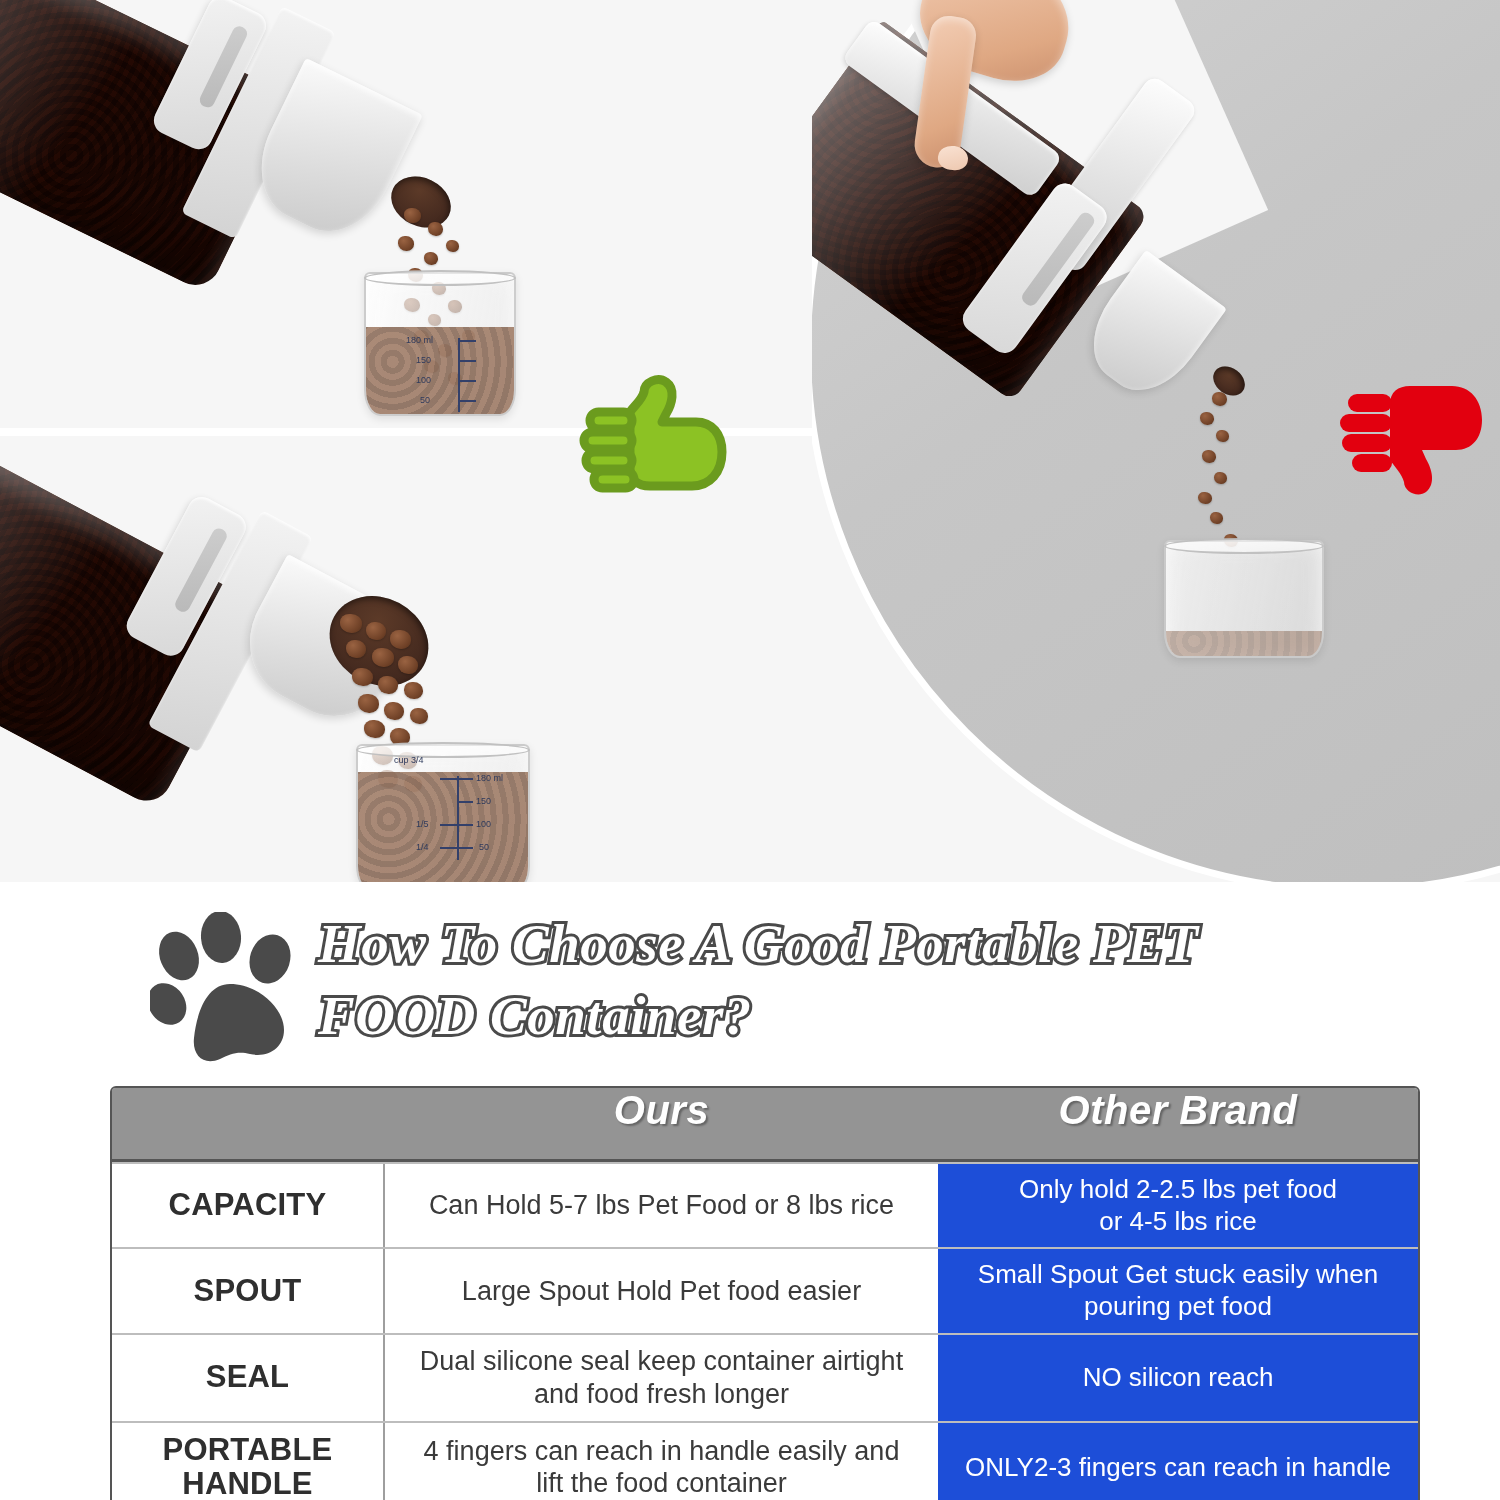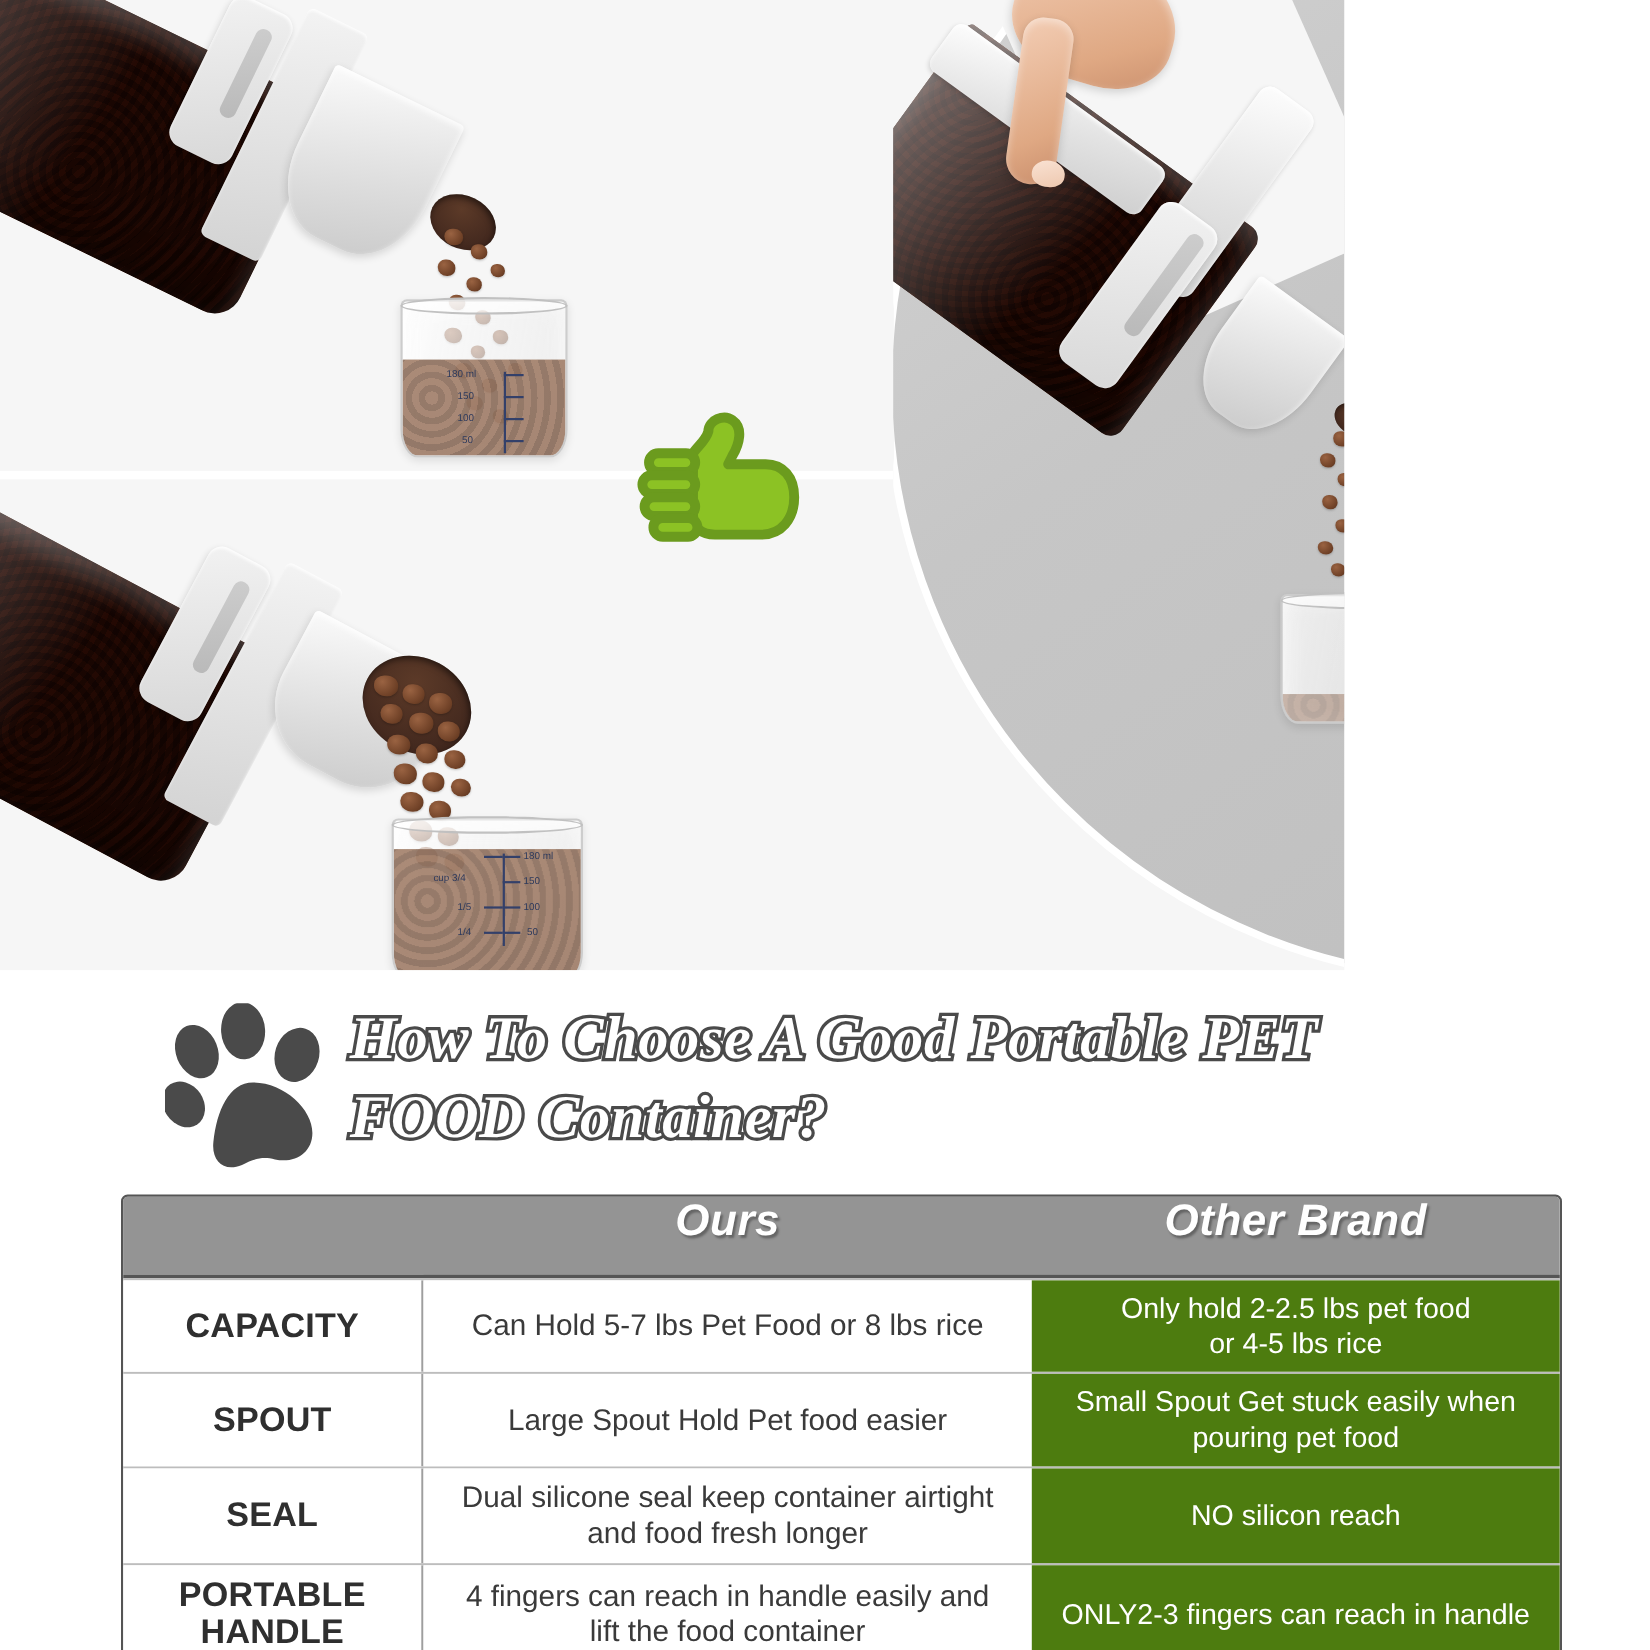--- a/index.html
+++ b/index.html
@@ -6,21 +6,21 @@
   html, body {
     width: 1500px; height: 1500px;
     background: #ffffff;
     font-family: "Liberation Sans", sans-serif;
     overflow: hidden;
   }
   #page { position: relative; width: 1500px; height: 1500px; background: #fff; }
 
   
   .photo-section {
-    position: absolute; left: 0; top: 0; width: 1222px; height: 882px;
+    position: absolute; left: 0; top: 0; width: 1500px; height: 882px;
     background: #f7f7f7; overflow: hidden;
   }
 
   
   .photo-tl {
     position: absolute; left: 0; top: 0; width: 812px; height: 428px;
     background: #f6f6f6; overflow: hidden;
   }
   .photo-bl {
     position: absolute; left: 0; top: 436px; width: 812px; height: 446px;
@@ -188,21 +188,21 @@
     line-height: 1.12; letter-spacing: .2px;
     border-right: 2px solid #9e9e9e;
     background: #fff;
   }
   .cell.ours {
     font-size: 27px; color: #3a3a3a; line-height: 1.22;
     background: #fff;
   }
   .cell.other {
     font-size: 26px; color: #ffffff; line-height: 1.22;
-    background: #4d7c0f;
+    background: #1d4ed8;
   }
 </style>
 </head>
 <body>
 
 <div id="page">
 
   <div class="photo-section">
 
     <div class="photo-tl">
@@ -285,21 +285,21 @@
       <div class="cup-rim" style="left:356px; top:306px; width:174px;"></div>
 
       <div class="tickcol" style="left:457px; top:340px; height:84px;"></div>
       <div class="tick" style="left:457px; top:342px; width:16px;"></div>
       <div class="tick" style="left:457px; top:365px; width:16px;"></div>
       <div class="tick" style="left:457px; top:388px; width:16px;"></div>
       <div class="tick" style="left:457px; top:411px; width:16px;"></div>
       <div class="tick" style="left:440px; top:342px; width:17px;"></div>
       <div class="tick" style="left:440px; top:388px; width:17px;"></div>
       <div class="tick" style="left:440px; top:411px; width:17px;"></div>
-      <div class="scale" style="left:394px; top:358px; font-size:9px;">cup 3/4</div>
+      <div class="scale" style="left:394px; top:320px; font-size:9px;">cup 3/4</div>
       <div class="scale" style="left:416px; top:384px; font-size:9px;">1/5</div>
       <div class="scale" style="left:416px; top:407px; font-size:9px;">1/4</div>
       <div class="scale" style="left:476px; top:338px; font-size:9px;">180 ml</div>
       <div class="scale" style="left:476px; top:361px; font-size:9px;">150</div>
       <div class="scale" style="left:476px; top:384px; font-size:9px;">100</div>
       <div class="scale" style="left:479px; top:407px; font-size:9px;">50</div>
     </div>
 
     <div class="photo-right">
       <div class="circle-bg"></div>

